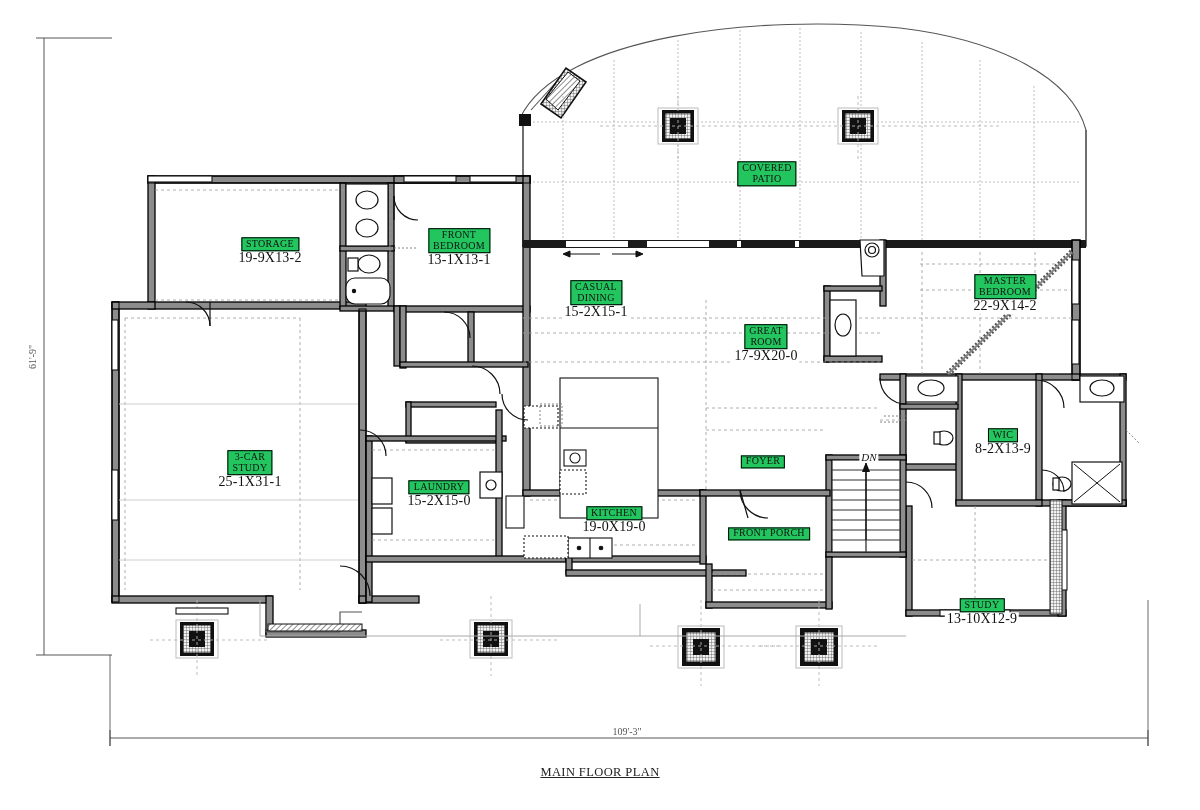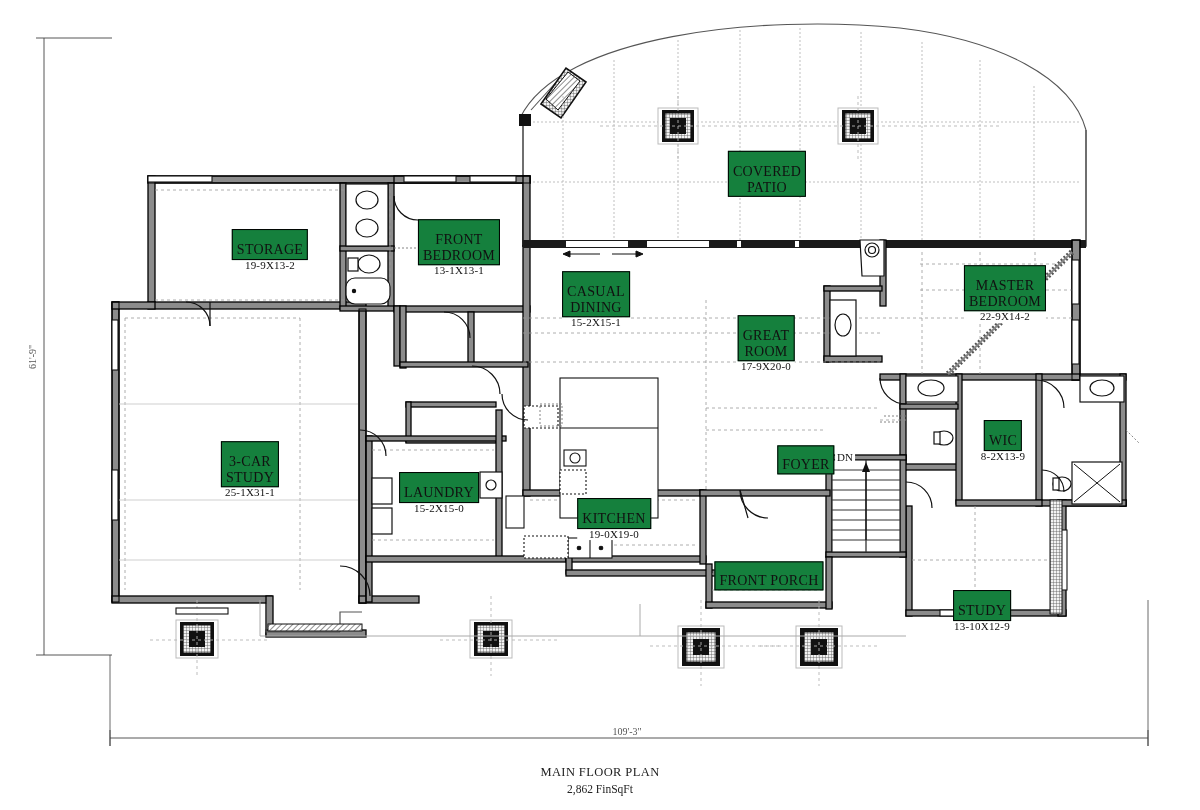--- a/index.html
+++ b/index.html
@@ -34,32 +34,32 @@
     text-align: center;
     color: #111111;
     font-family: "Liberation Serif", serif;
     white-space: nowrap;
     line-height: 1.02;
     transform: translate(-50%, -50%);
   }
   .room-label .name-box {
     display: inline-block;
     border: 1px solid #000;
-    background: #15803d;
-    padding: 12px 4px 1px 4px;
-    font-size: 14px;
+    background: #22c55e;
+    padding: 0px 4px 1px 4px;
+    font-size: 10px;
     letter-spacing: 0.3px;
   }
   .room-label .name-box .ln {
     display: block;
     line-height: 1.12;
   }
   .room-label .dims {
     display: block;
-    font-size: 11px;
+    font-size: 14px;
     letter-spacing: 0.2px;
     margin-top: 0px;
     background: #fff;
     padding: 0 2px;
   }
   .plain-label {
     position: absolute;
     transform: translate(-50%, -50%);
     font-size: 11px;
     color: #111;
@@ -90,20 +90,21 @@
   .title-block {
     position: absolute;
     left: 0;
     right: 0;
     text-align: center;
     font-family: "Liberation Serif", serif;
     color: #222;
   }
   .title-block .main-title {
     font-size: 12.5px;
+    text-decoration: underline;
     letter-spacing: 0.4px;
     display: block;
   }
   .title-block .sub-title {
     font-size: 11.5px;
     display: block;
     margin-top: 3px;
   }
 </style>
 </head>
@@ -592,32 +593,31 @@
     <span class="dims">19-0X19-0</span>
   </div>
 
   <div class="room-label" style="left:982px; top:565px;margin-top:46px;">
     <span class="name-box">
       <span class="ln">STUDY</span>
     </span>
     <span class="dims">13-10X12-9</span>
   </div>
 
-  <div class="room-label" style="left:806px; top:460px;text-align:center;">
+  <div class="room-label" style="left:763px; top:460px;text-align:center;">
     <span class="name-box">FOYER</span>
   </div>
 
-  <div class="plain-label" style="left:845px; top:457px;">DN</div>
-
-  <div class="room-label" style="left:769px; top:576px;">
+  <div class="plain-label" style="left:869px; top:457px;font-style:italic;">DN</div>
+
+  <div class="room-label" style="left:769px; top:532px;">
     <span class="name-box">FRONT PORCH</span>
   </div>
 
   <div class="dim-text-h" style="left:627px; top:731px;">109'-3"</div>
 
   <div class="dim-text-v" style="left:32px; top:357px;">61'-9"</div>
 
   <div class="title-block" style="top:765px;">
     <span class="main-title">MAIN FLOOR PLAN</span>
-    <span class="sub-title">2,862 FinSqFt</span>
   </div>
 
 </div>
 
 </body></html>

